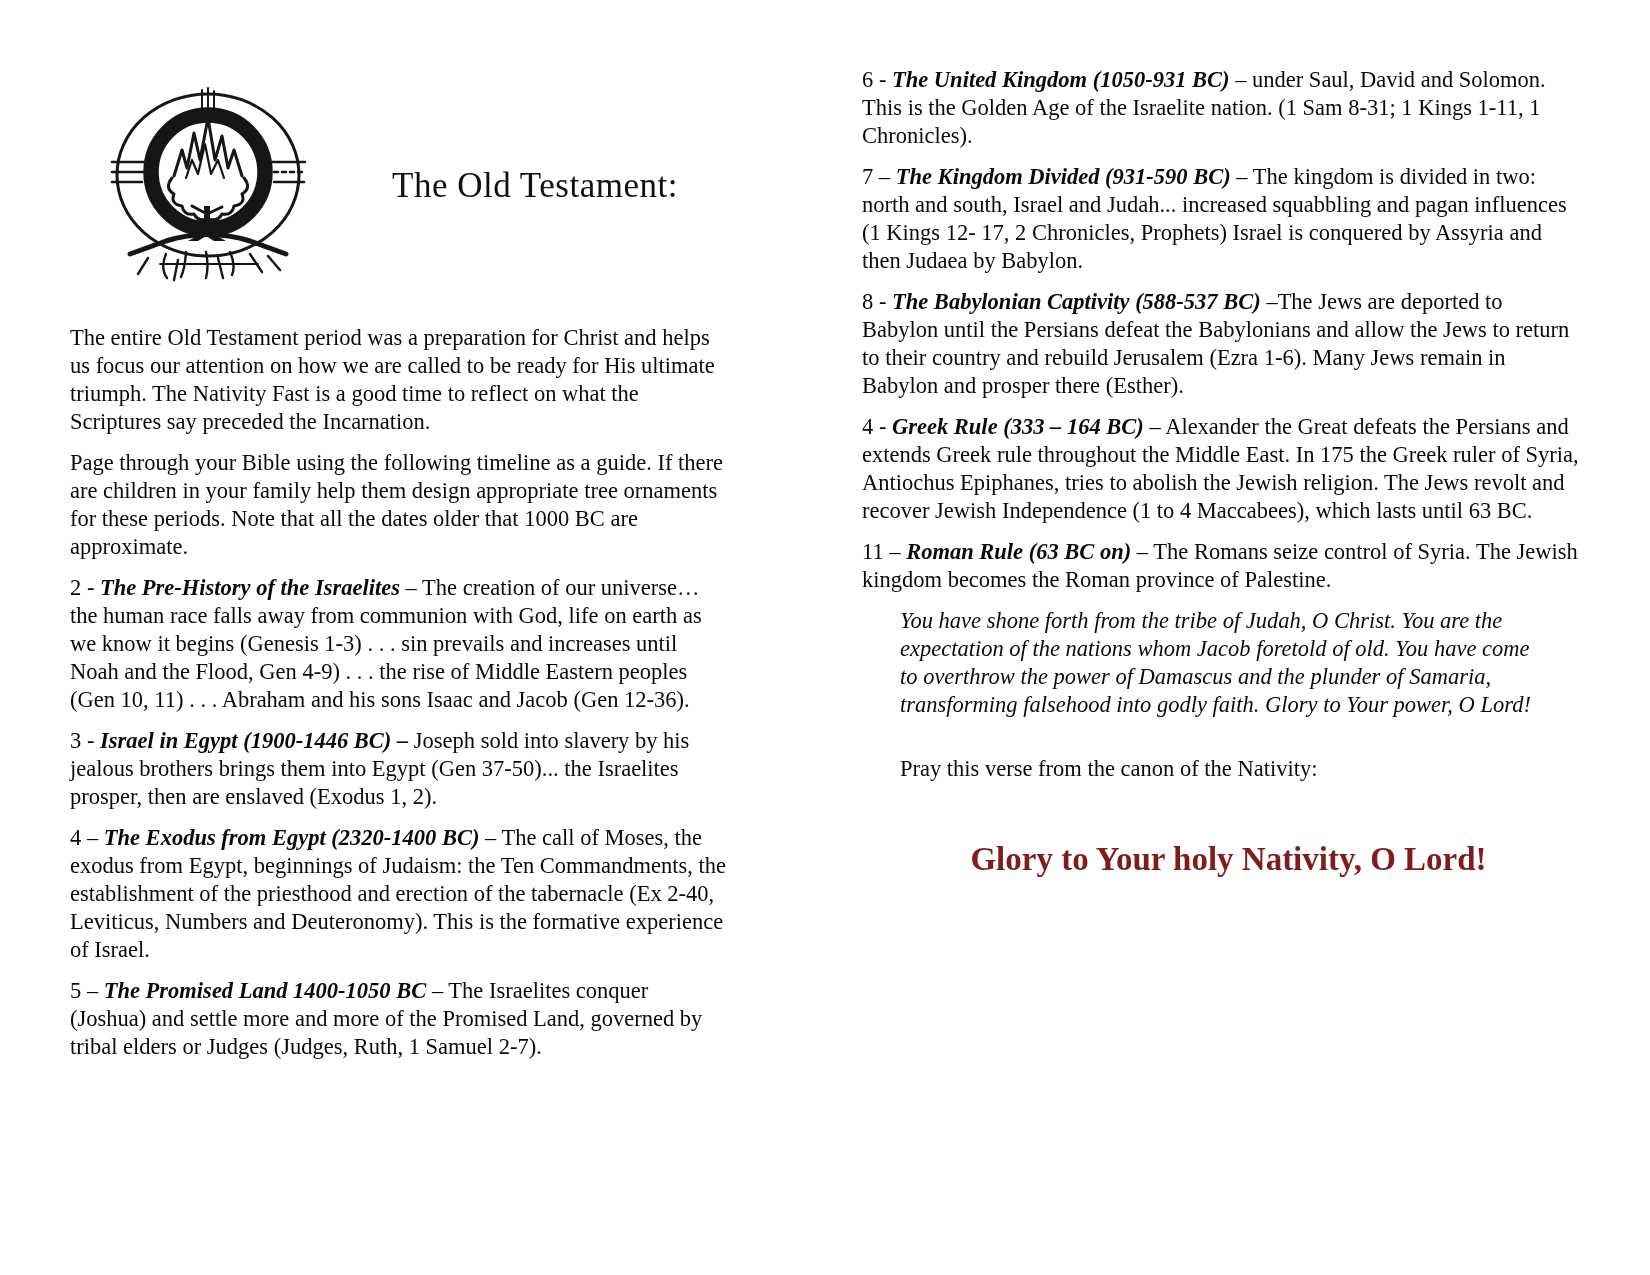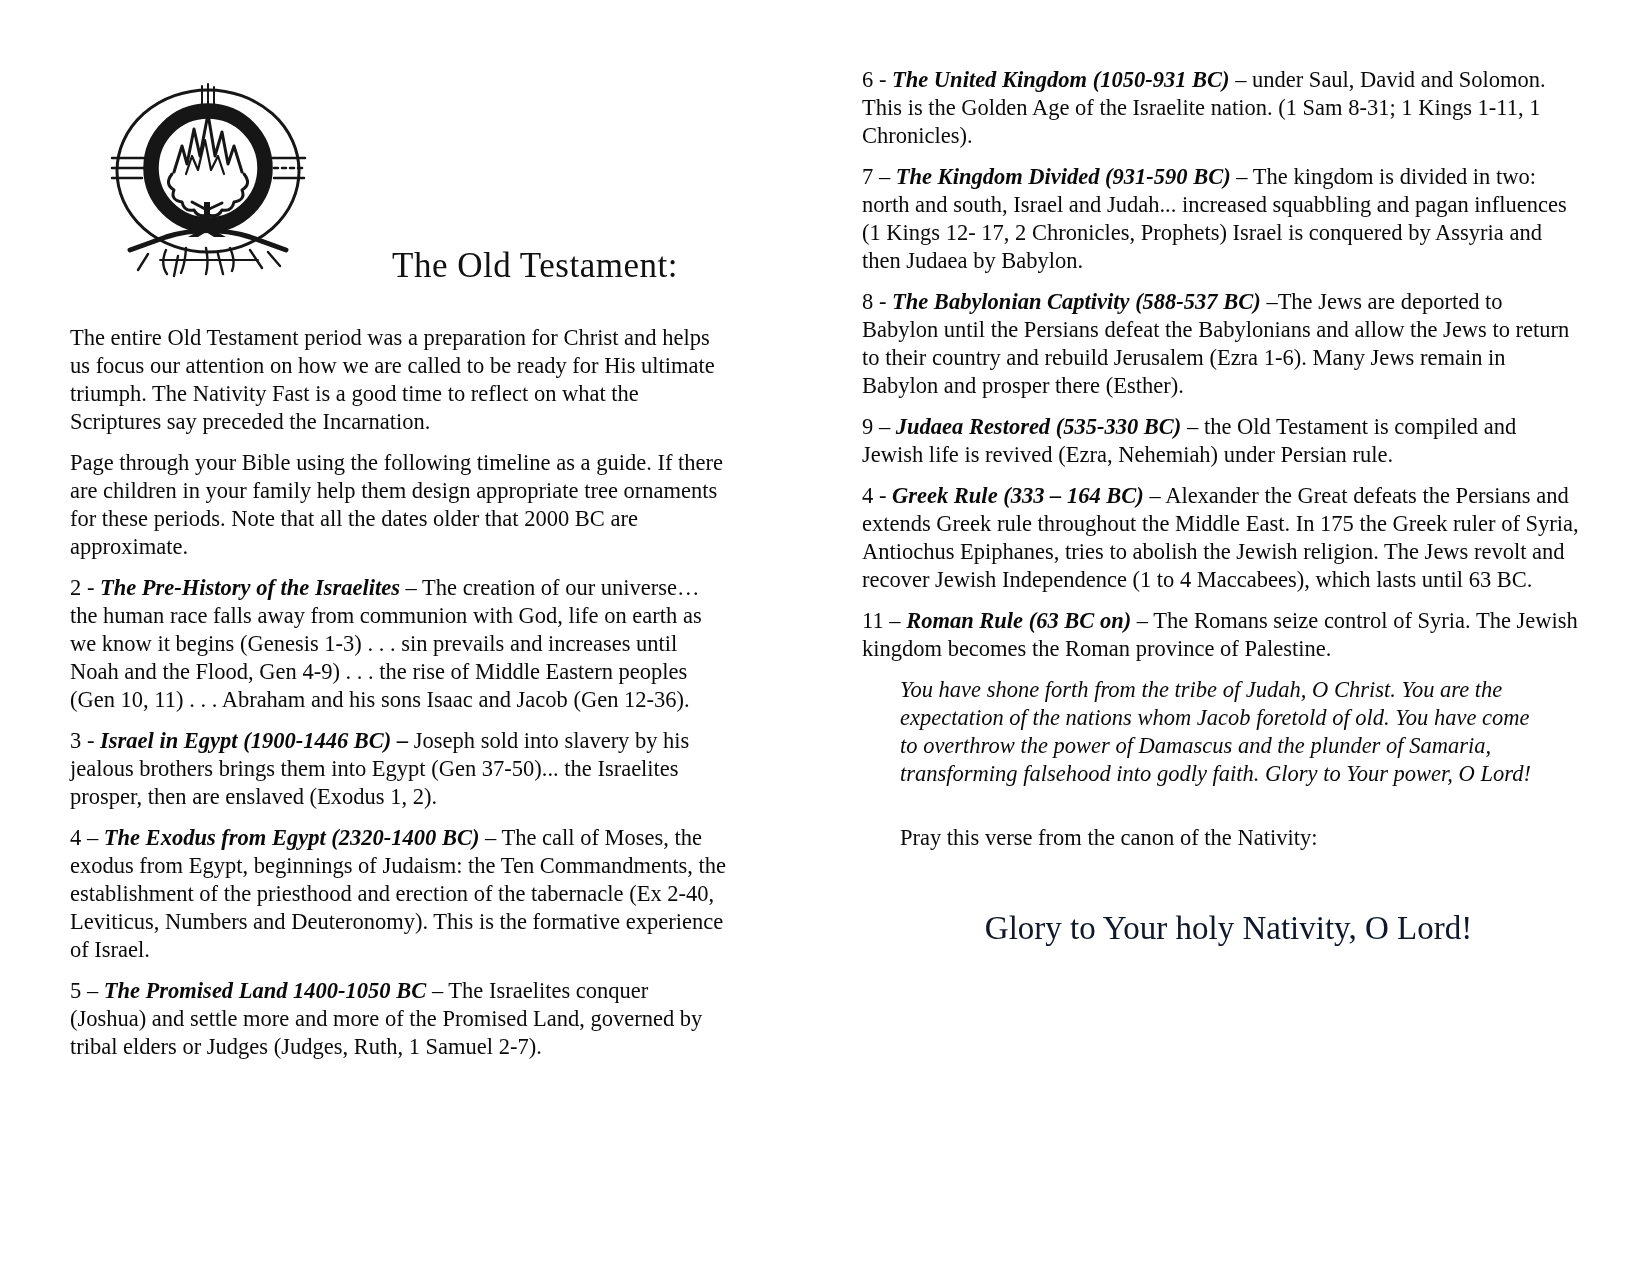--- a/index.html
+++ b/index.html
@@ -9,21 +9,21 @@
     background: #ffffff;
     color: #000000;
     font-family: "Liberation Serif", serif;
     position: relative;
     overflow: hidden;
   }
   .col { position: absolute; }
   .col-left  { left: 70px;  top: 82px; width: 674px; }
   .col-right { left: 862px; top: 66px; width: 733px; }
 
-  .header { display: flex; align-items: flex-end; height: 206px; margin-bottom: 36px; }
+  .header { display: flex; align-items: center; height: 206px; margin-bottom: 36px; }
   .logo-wrap { width: 200px; margin-left: 38px; flex: 0 0 auto; }
   .title-wrap { flex: 1 1 auto; text-align: center; padding-left: 18px; }
   .title-line {
     font-size: 35px; line-height: 45px;
     letter-spacing: 0.5px; color: #111;
     white-space: nowrap;
   }
 
   p.body-par {
     margin: 0 16px 13px 0;
@@ -38,22 +38,23 @@
     font-style: italic;
     margin: 0 0 13px 38px !important;
     padding-right: 62px;
     line-height: 28.5px;
   }
   .closing-line {
     margin-top: 56px;
     text-align: center;
     font-size: 33px;
     line-height: 40px;
-    color: #0f172a;
+    color: #7f1d1d;
     white-space: nowrap;
+    font-weight: bold;
   }
   svg .ln { fill: none; stroke: #161616; stroke-linecap: round; stroke-linejoin: round; }
 </style>
 </head>
 <body>
 
 <div class="col col-left">
 
   <div class="header">
     <div class="logo-wrap">
@@ -84,42 +85,41 @@
 
         <path class="ln" d="M58 176 q-6 14 1 24 M78 174 q-1 16 -5 25 M98 174 q3 15 0 26 M122 174 q6 13 2 23 M142 176 q8 12 12 18 M40 180 l-10 16 M160 178 l12 14 M70 182 l-4 20 M110 180 l5 20" stroke-width="2.4"></path>
       </svg>
     </div>
     <div class="title-wrap">
       <div class="title-line">The Old Testament:</div>
     </div>
   </div>
 
   <p class="body-par">The entire Old Testament period was a preparation for Christ and helps us focus our attention on how we are called to be ready for His ultimate triumph. The Nativity Fast is a good time to reflect on what the Scriptures say preceded the Incarnation.</p>
-  <p class="body-par">Page through your Bible using the following timeline as a guide. If there are children in your family help them design appropriate tree ornaments for these periods. Note that all the dates older that 2000 BC are approximate.</p>
+  <p class="body-par">Page through your Bible using the following timeline as a guide. If there are children in your family help them design appropriate tree ornaments for these periods. Note that all the dates older that 1000 BC are approximate.</p>
 
 
   <p class="body-par"><span>2 - </span><span class="item-title">The Pre-History of the Israelites</span><span> – The creation of our universe… the human race falls away from communion with God, life on earth as we know it begins (Genesis 1-3) . . . sin prevails and increases until Noah and the Flood, Gen 4-9) . . . the rise of Middle Eastern peoples (Gen 10, 11) . . . Abraham and his sons Isaac and Jacob (Gen 12-36).</span></p>
 
   <p class="body-par"><span>3 - </span><span class="item-title">Israel in Egypt (1900-1446 BC) –</span><span> Joseph sold into slavery by his jealous brothers brings them into Egypt (Gen 37-50)... the Israelites prosper, then are enslaved (Exodus 1, 2).</span></p>
 
   <p class="body-par"><span>4 – </span><span class="item-title">The Exodus from Egypt (2320-1400 BC)</span><span> – The call of Moses, the exodus from Egypt, beginnings of Judaism: the Ten Commandments, the establishment of the priesthood and erection of the tabernacle (Ex 2-40, Leviticus, Numbers and Deuteronomy). This is the formative experience of Israel.</span></p>
 
   <p class="body-par"><span>5 – </span><span class="item-title">The Promised Land 1400-1050 BC</span><span> – The Israelites conquer (Joshua) and settle more and more of the Promised Land, governed by tribal elders or Judges (Judges, Ruth, 1 Samuel 2-7).</span></p>
 
 </div>
 
 <div class="col col-right">
 
   <p class="body-par"><span>6 - </span><span class="item-title">The United Kingdom (1050-931 BC)</span><span> – under Saul, David and Solomon. This is the Golden Age of the Israelite nation. (1 Sam 8-31; 1 Kings 1-11, 1 Chronicles).</span></p>
 
   <p class="body-par"><span>7 – </span><span class="item-title">The Kingdom Divided (931-590 BC)</span><span> – The kingdom is divided in two: north and south, Israel and Judah... increased squabbling and pagan influences (1 Kings 12- 17, 2 Chronicles, Prophets) Israel is conquered by Assyria and then Judaea by Babylon.</span></p>
 
   <p class="body-par"><span>8 - </span><span class="item-title">The Babylonian Captivity (588-537 BC)</span><span> –The Jews are deported to Babylon until the Persians defeat the Babylonians and allow the Jews to return to their country and rebuild Jerusalem (Ezra 1-6). Many Jews remain in Babylon and prosper there (Esther).</span></p>
 
-  <p class="body-par"><span>9 – </span><span class="item-title">Judaea Restored (535-330 BC)</span><span> – the Old Testament is compiled and Jewish life is revived (Ezra, Nehemiah) under Persian rule.</span></p>
 
   <p class="body-par"><span>4 - </span><span class="item-title">Greek Rule (333 – 164 BC)</span><span> – Alexander the Great defeats the Persians and extends Greek rule throughout the Middle East. In 175 the Greek ruler of Syria, Antiochus Epiphanes, tries to abolish the Jewish religion. The Jews revolt and recover Jewish Independence (1 to 4 Maccabees), which lasts until 63 BC.</span></p>
 
   <p class="body-par"><span>11 – </span><span class="item-title">Roman Rule (63 BC on)</span><span> – The Romans seize control of Syria. The Jewish kingdom becomes the Roman province of Palestine.</span></p>
 
   <p class="body-par prayer-verse">You have shone forth from the tribe of Judah, O Christ. You are the expectation of the nations whom Jacob foretold of old. You have come to overthrow the power of Damascus and the plunder of Samaria, transforming falsehood into godly faith. Glory to Your power, O Lord!</p>
 
   <p class="body-par prayer-intro">Pray this verse from the canon of the Nativity:</p>
 
   <div class="closing-line">Glory to Your holy Nativity, O Lord!</div>

